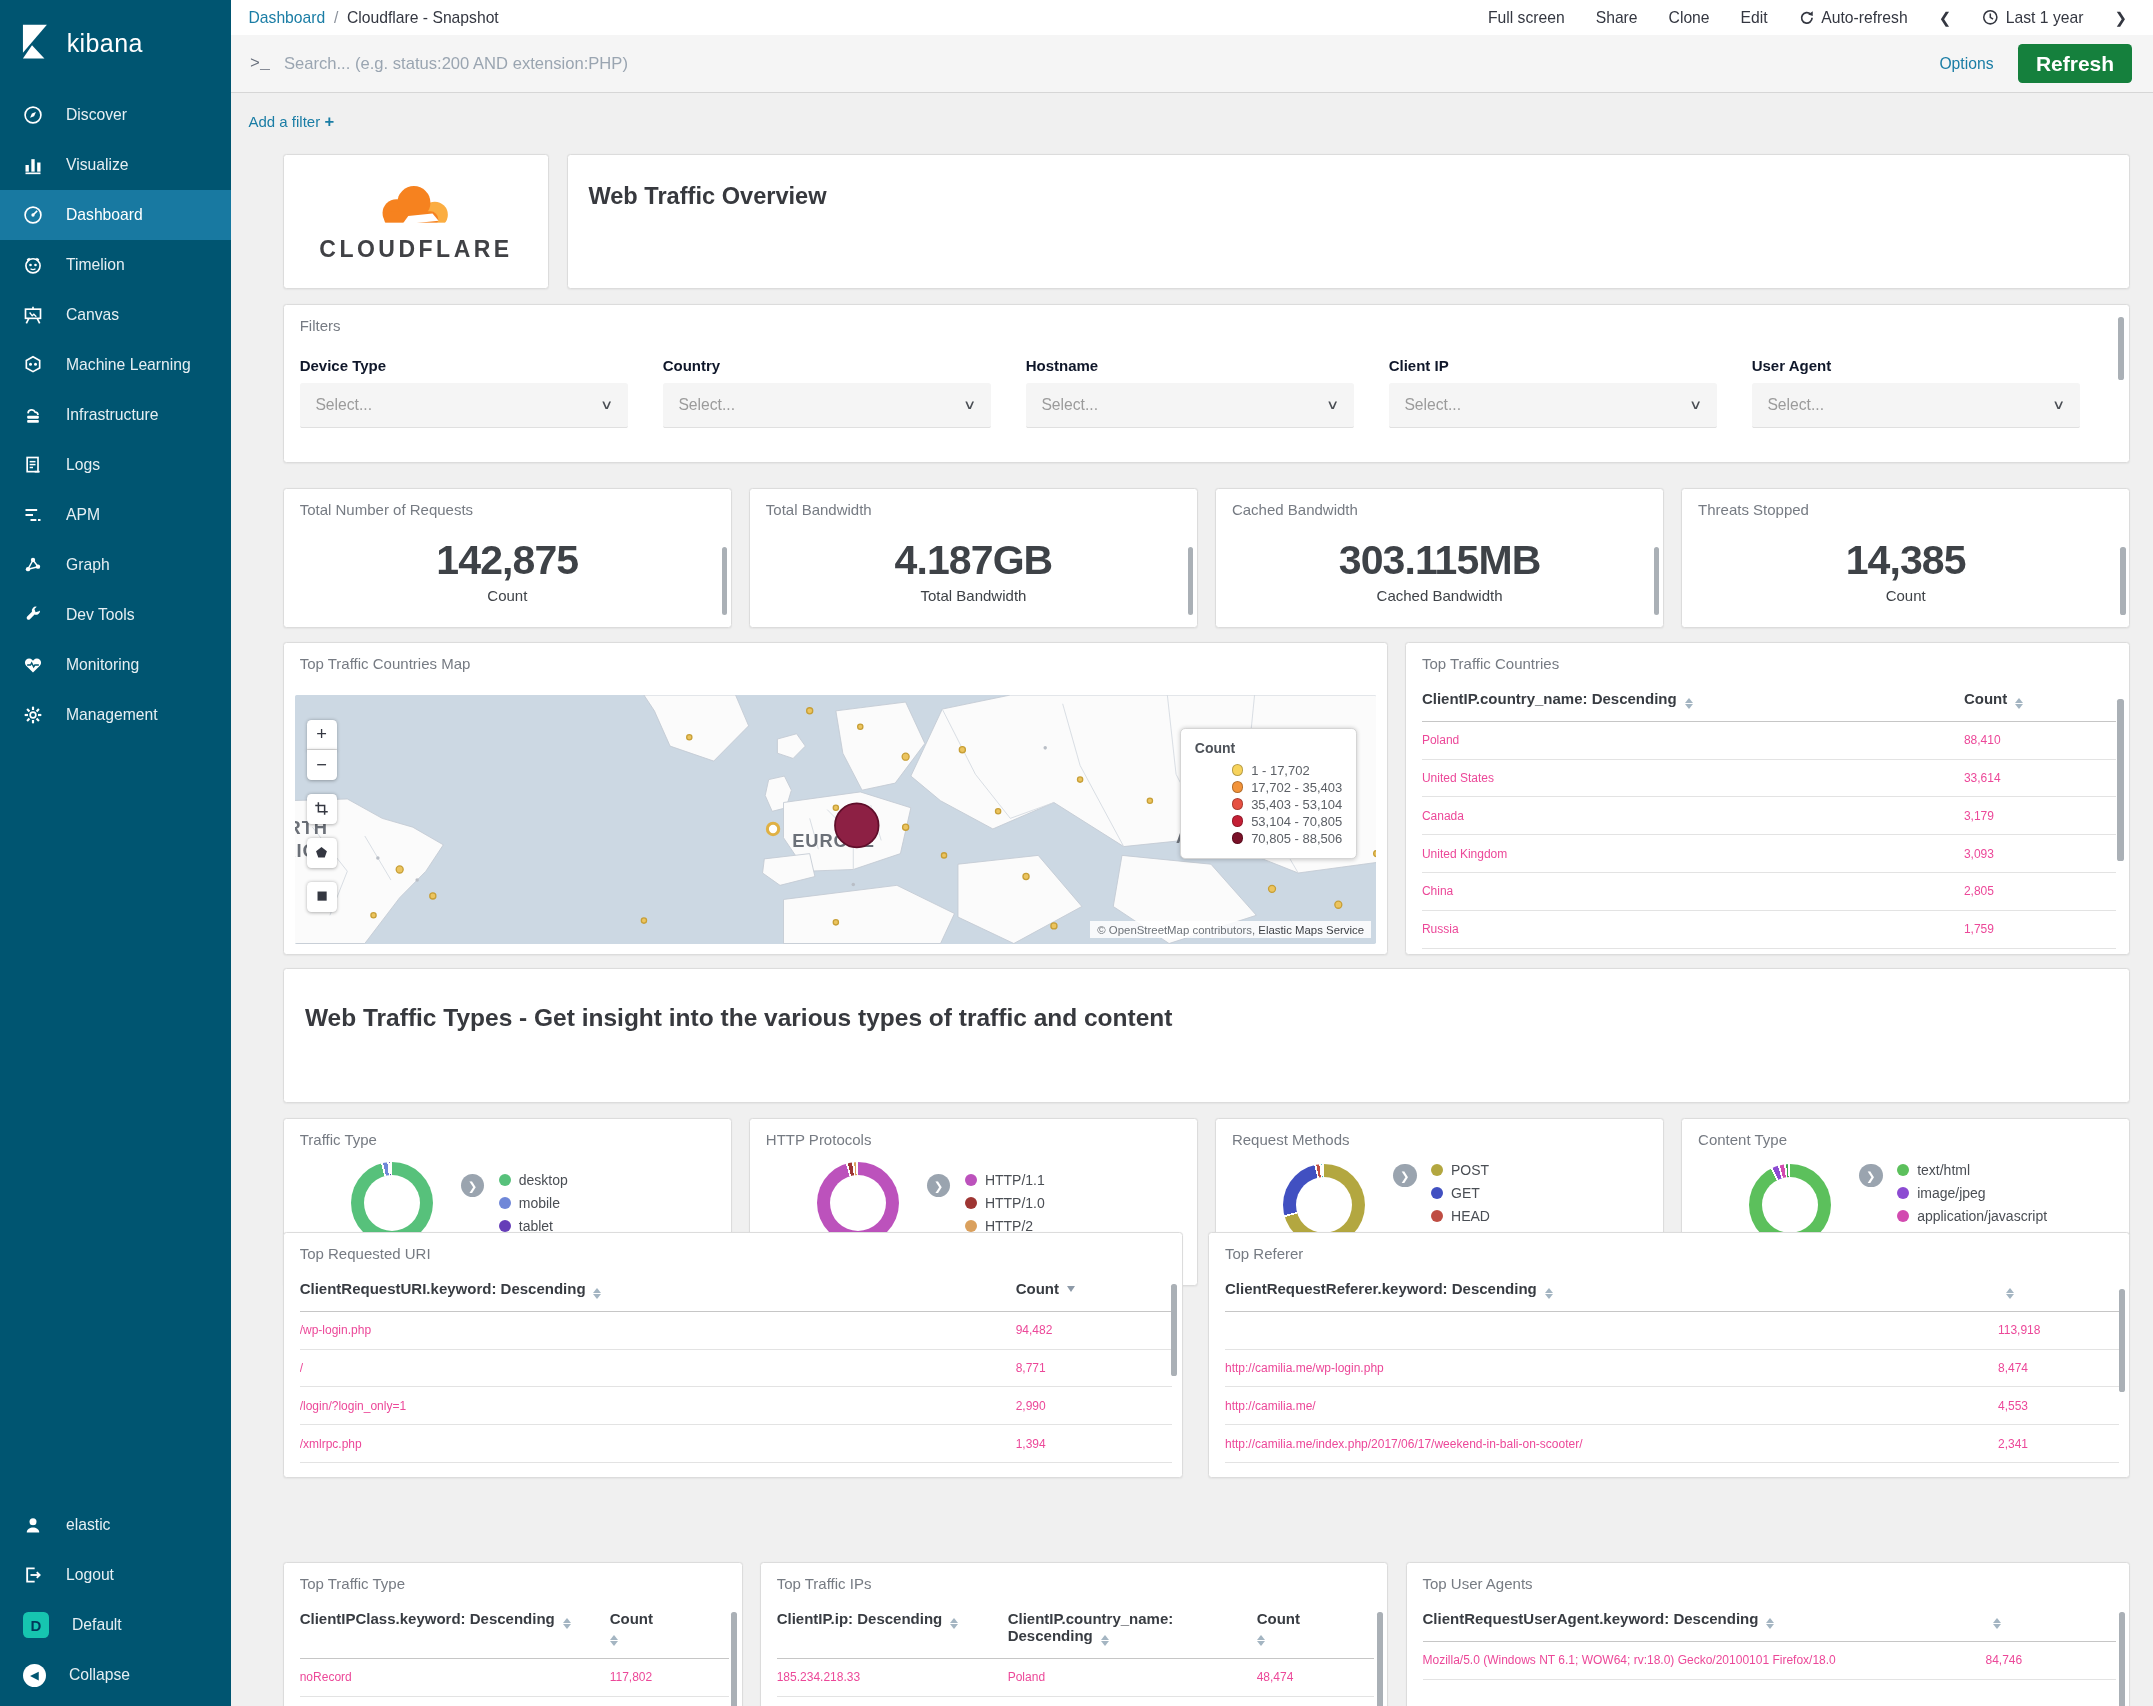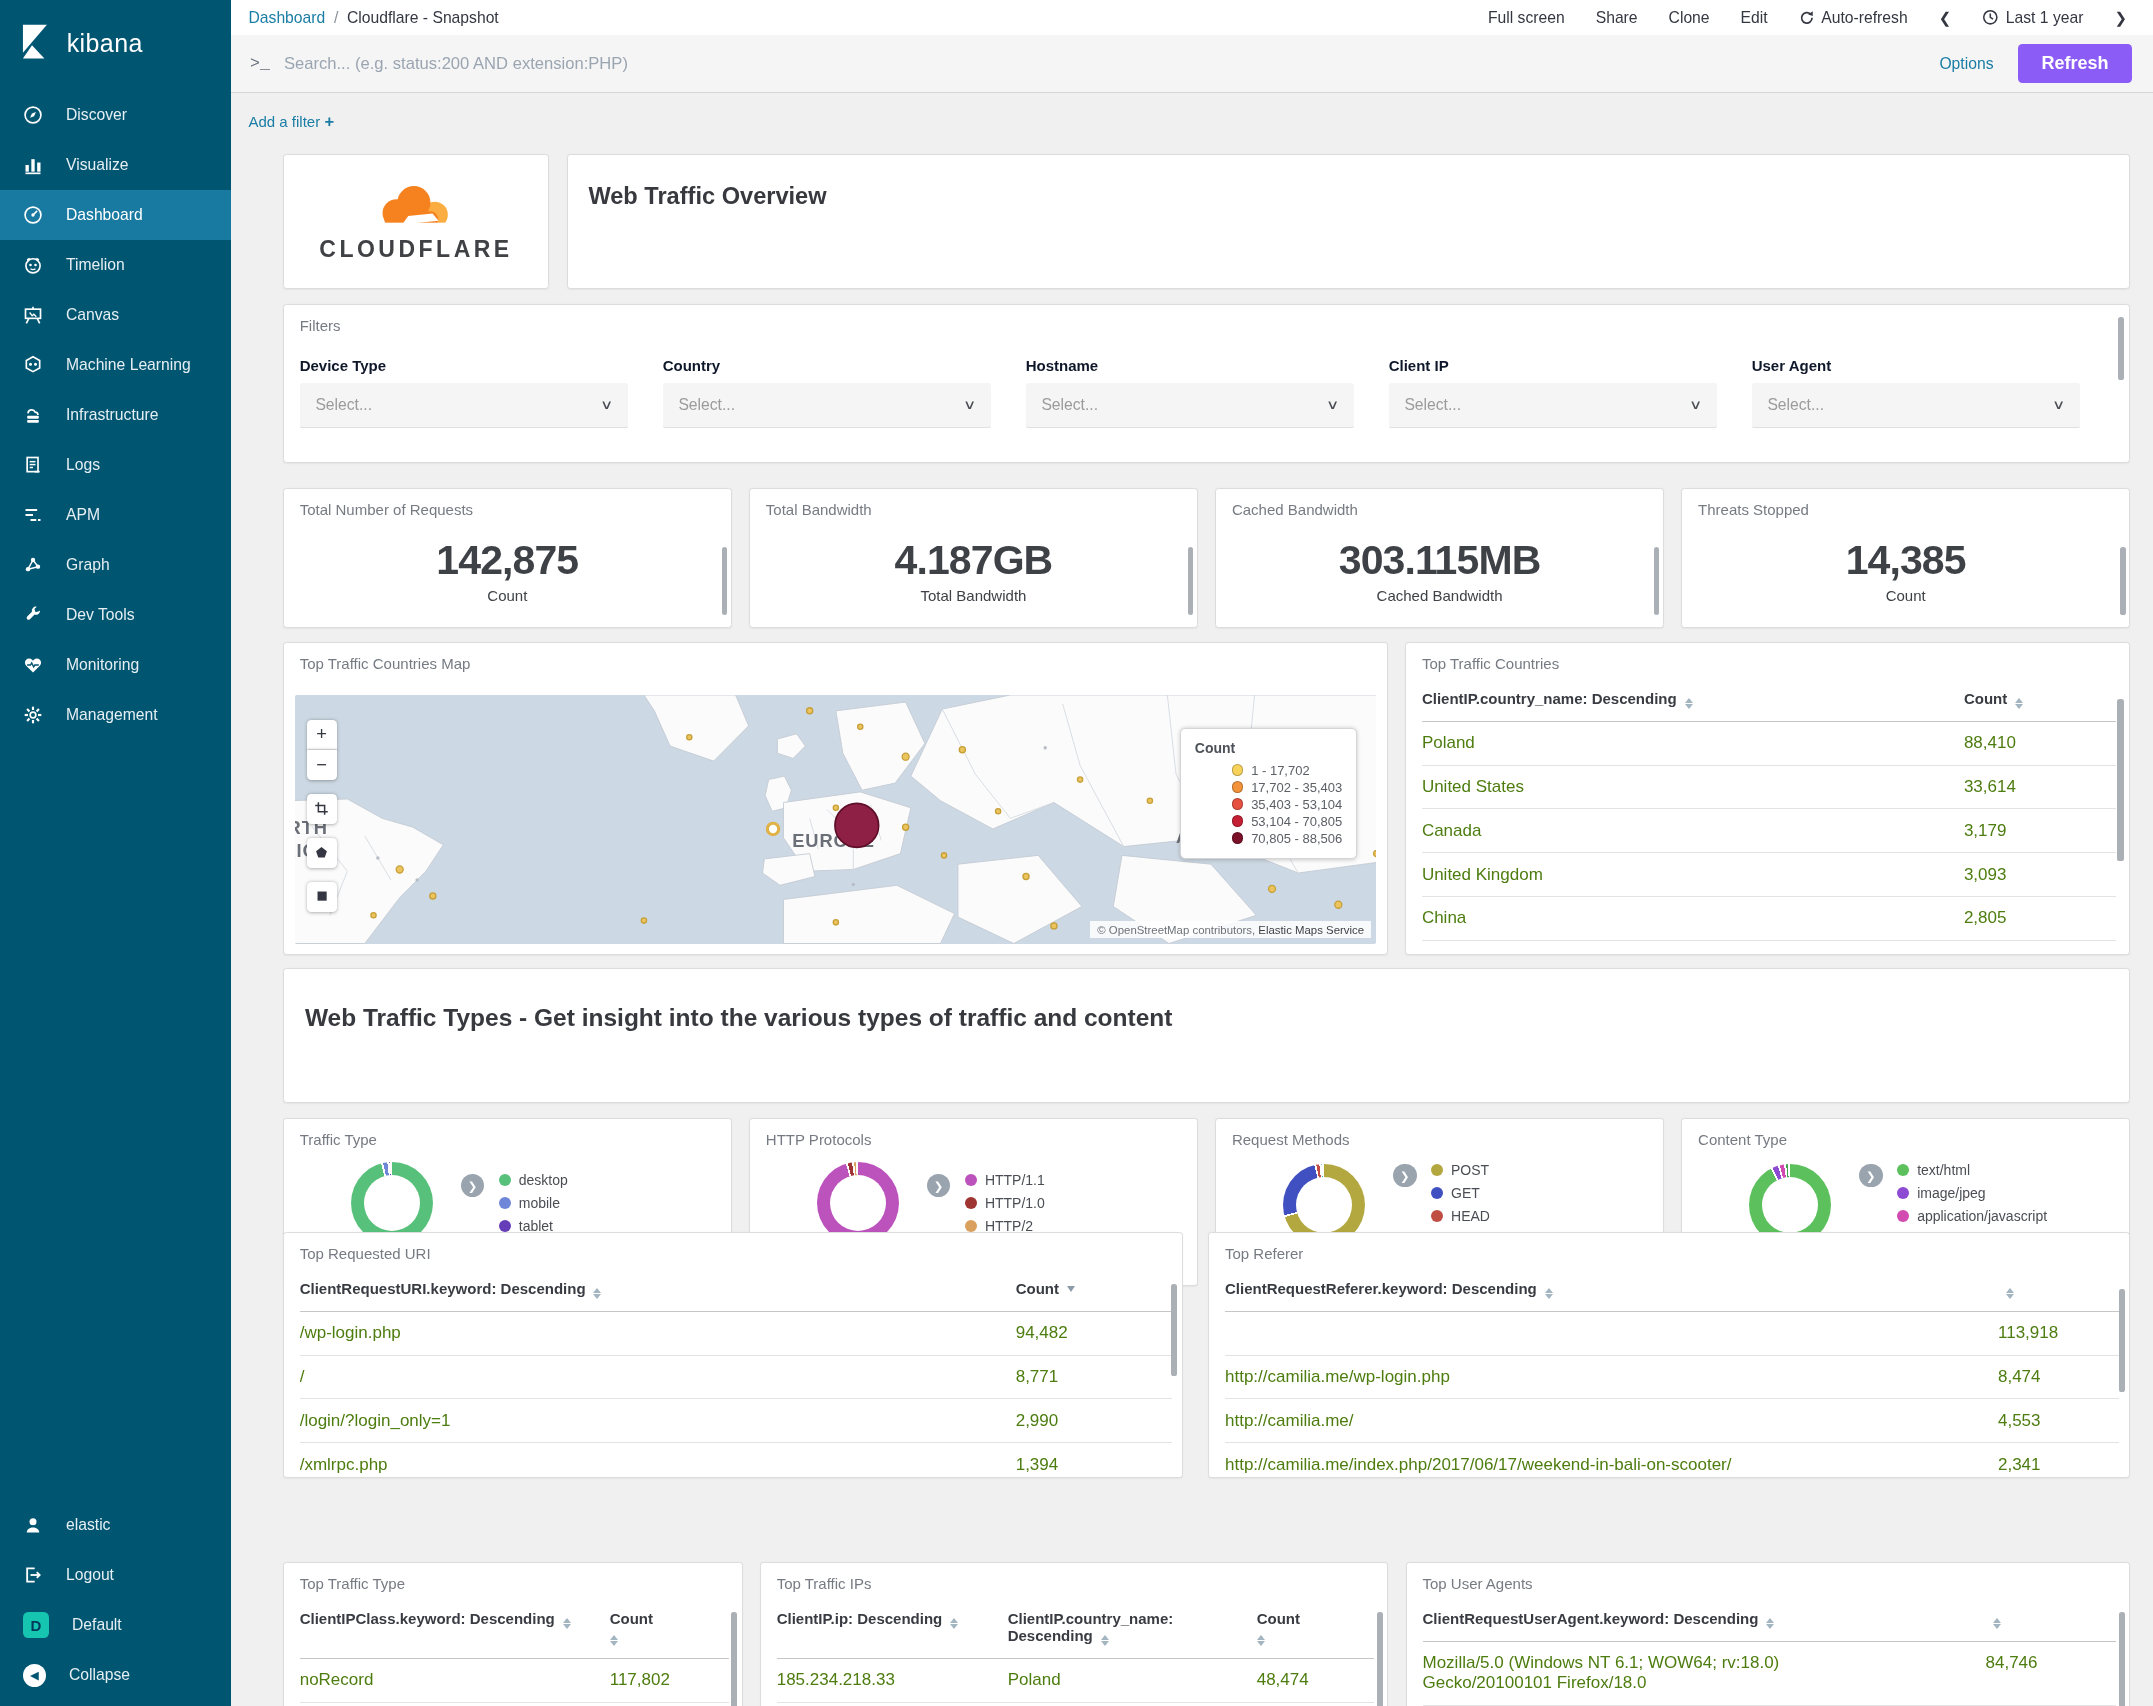--- a/index.html
+++ b/index.html
@@ -22,21 +22,21 @@
   .crumb .link { color:#1a7da5; cursor:pointer; }
   .crumb .sep { color:#8b919b; }
   #menu { display:flex; align-items:center; gap:31px; font-size:15.7px; color:#343741; }
   .mi { cursor:pointer; display:flex; align-items:center; gap:7px; }
   .chev-nav { font-weight:bold; font-size:15px; }
   #searchrow { position:absolute; left:231px; right:0; top:35px; height:58px; background:#f5f5f5; border-bottom:0.9px solid #d6d6d6; display:flex; align-items:center; padding:0 21px 0 19px; z-index:20; }
   .term-ic { font-family:"Liberation Mono","DejaVu Sans Mono",monospace; color:#69707d; font-size:16.6px; margin-right:14px; }
   #search-input { flex:1; border:none; background:transparent; outline:none; font-size:16.6px; color:#343741; font-family:inherit; }
   #search-input::placeholder { color:#9aa5b1; }
   .options-link { color:#1a7da5; font-size:15.7px; margin-right:24.5px; cursor:pointer; }
-  .refresh-btn { background:#8b5cf6; color:#fff; font-size:18px; font-weight:bold; border:none; border-radius:4.4px; width:114px; height:39px; cursor:pointer; font-family:inherit; }
+  .refresh-btn { background:#15803d; color:#fff; font-size:21px; font-weight:bold; border:none; border-radius:4.4px; width:114px; height:39px; cursor:pointer; font-family:inherit; }
 
   
   #content { position:absolute; left:231px; top:93px; right:0; bottom:0; background:#f0f0f0; overflow:hidden; }
   .addfilter { position:absolute; left:17.5px; top:19px; color:#1a7da5; font-size:15px; cursor:pointer; }
   .addfilter b { font-size:16.6px; }
   .row { position:absolute; left:52px; width:1847px; display:flex; gap:17.5px; }
   .panel { background:#fff; border:0.9px solid #dcdcdc; border-radius:3.5px; box-shadow:0 0.9px 1.7px rgba(0,0,0,.05); position:relative; padding:12.2px 15.7px; overflow:hidden; }
   .ptitle { font-size:15px; color:#767b83; }
 
   #row-head { top:61px; height:135px; }
@@ -67,21 +67,21 @@
   .mlegend { position:absolute; right:19px; top:33px; background:#fff; border:0.9px solid #d5d5d5; border-radius:5.2px; padding:10.5px 14px 12.2px; box-shadow:0 0.9px 4.4px rgba(0,0,0,.2); }
   .mlegend .ltit { font-size:14px; font-weight:bold; color:#4c5158; margin-bottom:7px; }
   .lrow { display:flex; align-items:center; gap:7.9px; font-size:13px; color:#5c6066; margin-top:2px;padding-left:37px; }
   .ldot { width:11.4px; height:11.4px; border-radius:50%; border:0.9px solid rgba(0,0,0,.25); }
   .attrib { position:absolute; right:5.2px; bottom:5.2px; background:rgba(255,255,255,.85); font-size:11.4px; color:#6d7278; padding:2.6px 7px; }
   .attrib b { color:#3c3f44; font-weight:normal; }
 
   #p-countries { width:725px; }
   table.dtab { border-collapse:collapse; margin-top:8.7px; table-layout:fixed; width:100%; }
   .dtab th { font-size:15px; font-weight:bold; color:#383c42; text-align:left; padding:9.6px 0 11.4px; border-bottom:0.9px solid #c6c6c6; vertical-align:top; cursor:pointer; }
-  .dtab td { font-size:17px; color:#4d7c0f; padding:11.4px 0; border-bottom:0.9px solid #e3e3e3; overflow:hidden; }
+  .dtab td { font-size:12px; color:#ec4899; padding:11.4px 0; border-bottom:0.9px solid #e3e3e3; overflow:hidden; }
   .sort { display:inline-flex; flex-direction:column; gap:1.7px; margin-left:7.9px; vertical-align:1.7px; }
   .sort i { width:0; height:0; border-left:4.4px solid transparent; border-right:4.4px solid transparent; display:block; }
   .sort .up { border-bottom:5.2px solid #a4b5c2; }
   .sort .dn { border-top:5.2px solid #a4b5c2; }
   .sort-desc { display:inline-block; margin-left:7.9px; width:0; height:0; border-left:4.4px solid transparent; border-right:4.4px solid transparent; border-top:6.1px solid #8d9aa8; vertical-align:2.6px; }
 
   #row-section { top:875px; height:135px; }
   #p-section { flex:1; }
   #p-section .big { font-size:24.5px; font-weight:bold; color:#37393e; margin:23px 0 0 5.2px; }
 

